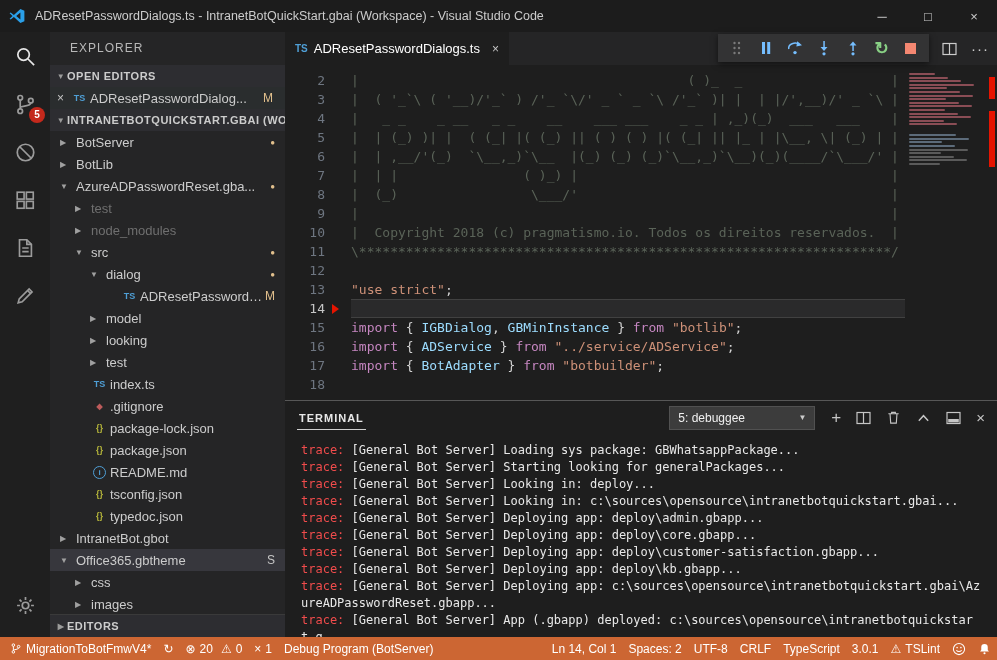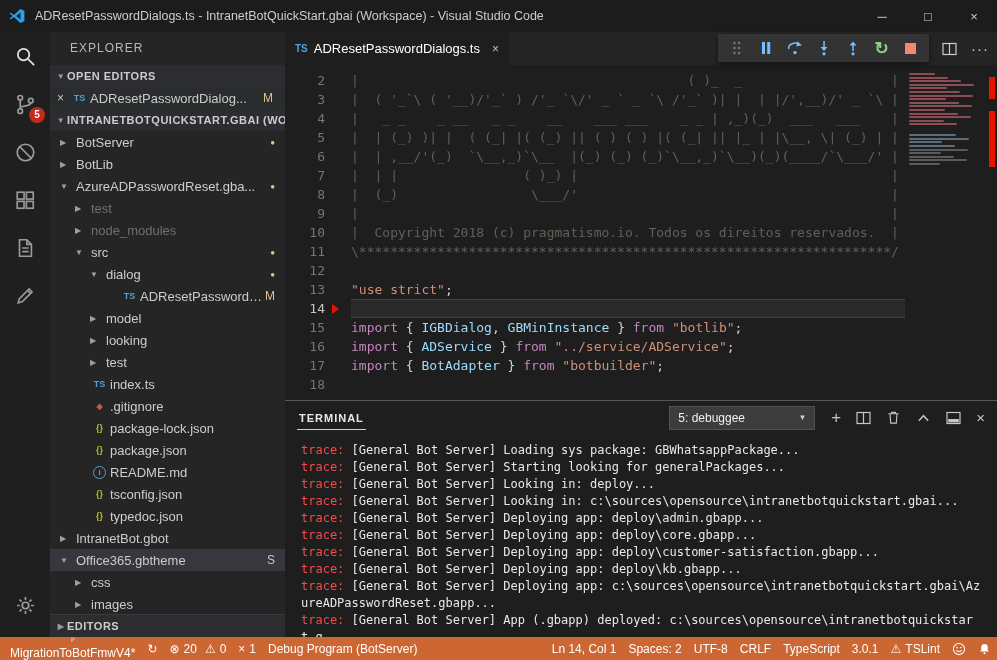--- a/index.html
+++ b/index.html
@@ -90,21 +90,21 @@
   .panel-actions{display:flex;align-items:center;gap:15px;color:#c5c5c5;}
   .pa-plus{font-size:17px;line-height:1;}
   .pa-close{font-size:15px;}
   .term-body{flex:1;padding:8px 14px 0 16px;font-family:"DejaVu Sans Mono",monospace;font-size:12px;line-height:17px;
     color:#e8e8e8;overflow:hidden;}
   .tline{white-space:pre-wrap;word-break:break-all;}
   .tprefix{color:#f14c4c;}
   
   .statusbar{height:23px;flex:none;background:#CC6633;color:#ffffff;display:flex;align-items:center;font-size:12px;}
   .sb-item{display:flex;align-items:center;gap:4px;padding:0 6px;height:100%;white-space:nowrap;}
-  .sb-item.firstpad{padding-left:10px;flex-direction:column;}
+  .sb-item.firstpad{padding-left:10px;}
   .sb-right{margin-left:auto;display:flex;height:100%;align-items:center;}
   .glyph-ic{font-size:12px;}
   svg{display:block;}
 </style>
 </head>
 <body>
 
 <div class="window">
 
   <div class="titlebar">

